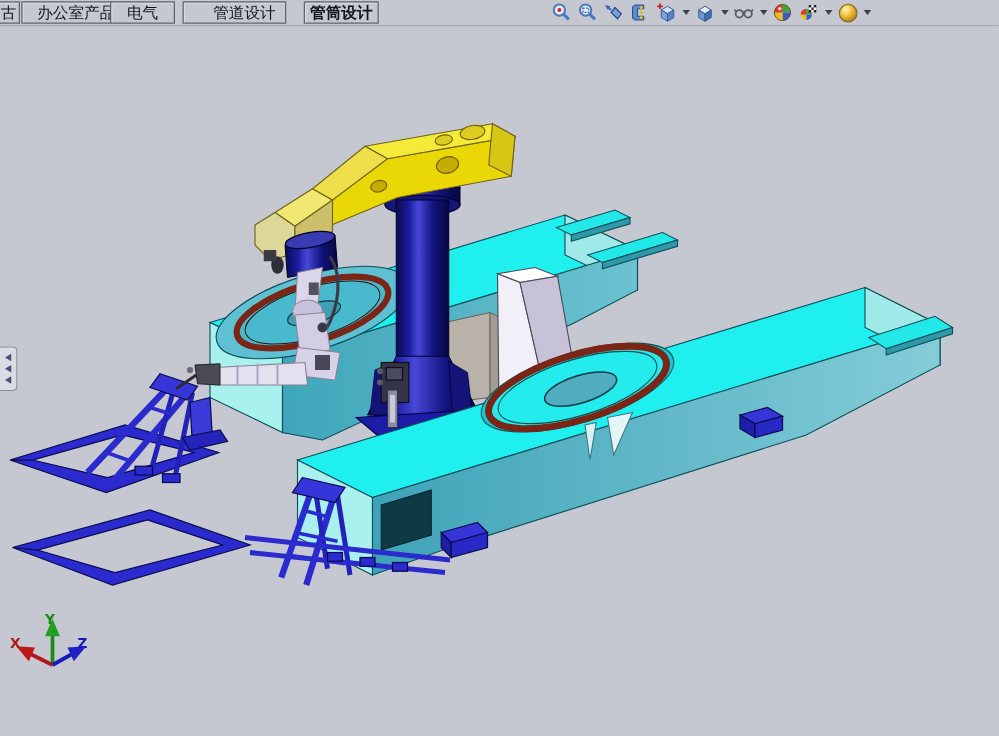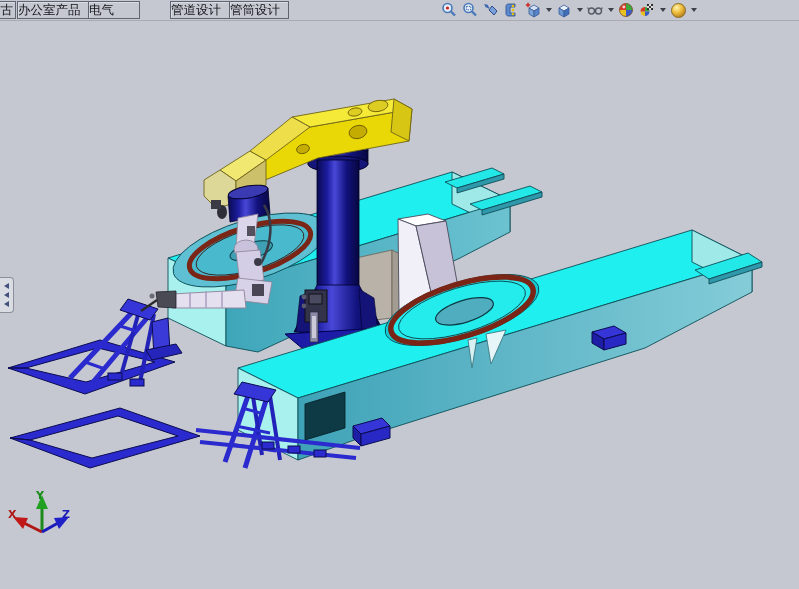--- a/index.html
+++ b/index.html
@@ -9,30 +9,30 @@
     font-family:"DejaVu Sans", sans-serif;
   }
   
   .topbar{
     position:absolute;top:0;left:0;width:799px;height:20px;
     background:#c5c8d0;border-bottom:1px solid #a8abb4;z-index:5;
   }
   .tab{
     position:absolute;top:1px;height:16px;
     border:1px solid #5f6570;background:#c5c8d0;
-    display:flex;align-items:center;
+    display:flex;align-items:center;justify-content:center;
     font-size:12.5px;color:#14151a;line-height:16px;
     box-shadow:inset 1px 1px 0 #d9dce2;
     cursor:default;white-space:nowrap;overflow:hidden;
   }
   .tab0{left:-50px;width:62px;justify-content:flex-end;padding-right:2px;}
   .tab1{left:17px;width:86px;}
   .tab2{left:88px;width:50px;}
-  .tab3{left:170px;width:65px;}
-  .tab4{left:229px;width:58px;}
+  .tab3{left:146px;width:65px;padding-left:16px;}
+  .tab4{left:243px;width:58px;font-weight:bold;}
   .hud{
     position:absolute;left:440px;top:0;height:20px;
     display:flex;align-items:center;gap:3px;z-index:6;
   }
   .hicon{width:18px;height:18px;display:flex;align-items:center;justify-content:center;}
   .hicon svg{display:block;}
   .dd{width:7px;height:18px;display:flex;align-items:center;justify-content:center;}
   .dd i{display:block;width:0;height:0;border-left:3px solid transparent;border-right:3px solid transparent;border-top:4px solid #3c4048;}
   .goldball{width:13px;height:13px;border-radius:50%;
     background:radial-gradient(circle at 35% 28%, #fff4b0, #f0c040 40%, #b07818 85%, #7a4e08 100%);

